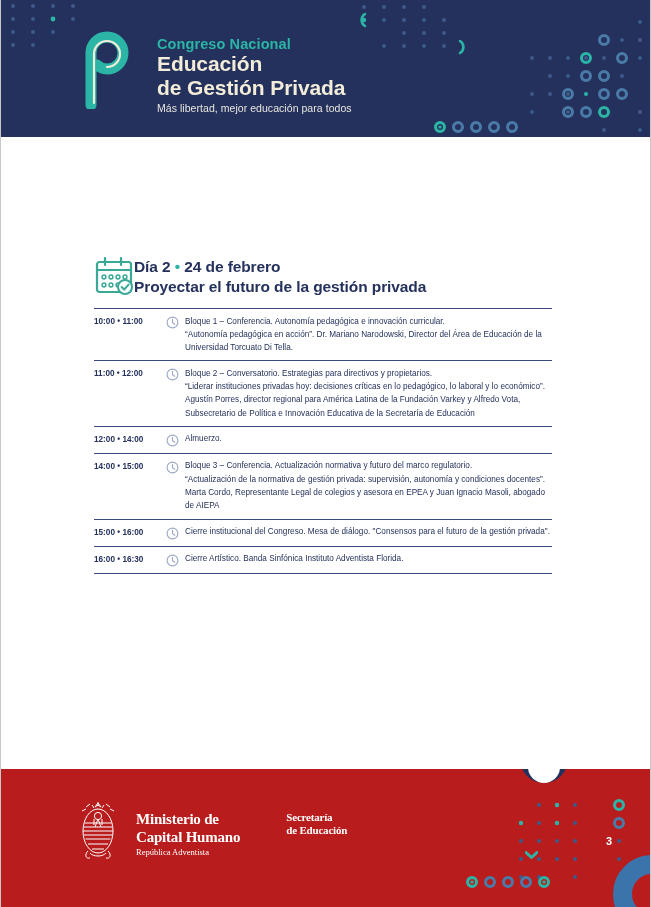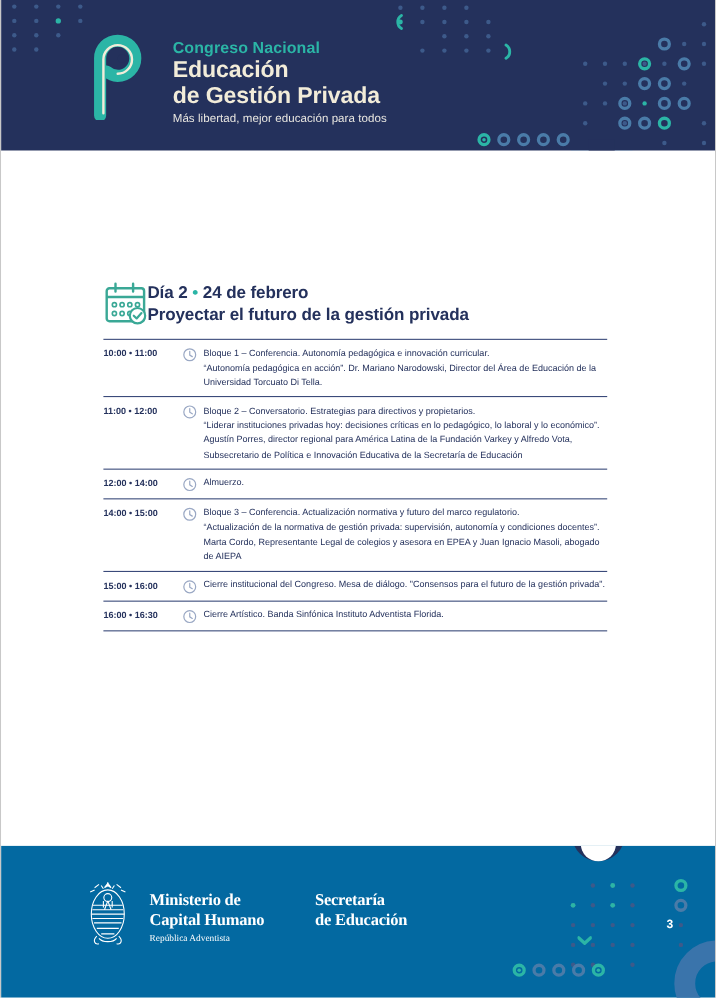--- a/index.html
+++ b/index.html
@@ -148,21 +148,21 @@
     line-height: 1.62;
   }
   .sbody .lead { font-weight: normal; }
 
   
   .footer {
     position: absolute;
     left: 0; top: 769px;
     width: 651px;
     height: 138px;
-    background: #0369a1;
+    background: #b91c1c;
     overflow: hidden;
   }
   .footer-arch {
     position: absolute;
     left: 527px; top: -8px;
     width: 32px; height: 22px;
     background: #ffffff;
     border-radius: 0 0 16px 16px;
   }
   .footer-arch-outer {
@@ -197,21 +197,21 @@
     line-height: 1.4;
     margin-top: 1px;
   }
   .sec-text {
     color: #ffffff;
     font-family: "Liberation Serif", serif;
     padding-top: 10px;
     margin-left: 30px;
   }
   .sec-text div {
-    font-size: 15px;
+    font-size: 11px;
     font-weight: bold;
     line-height: 1.18;
     letter-spacing: -.2px;
   }
   .page-num {
     position: absolute;
     right: 40px; top: 66px;
     color: #ffffff;
     font-size: 11px;
     font-weight: bold;

